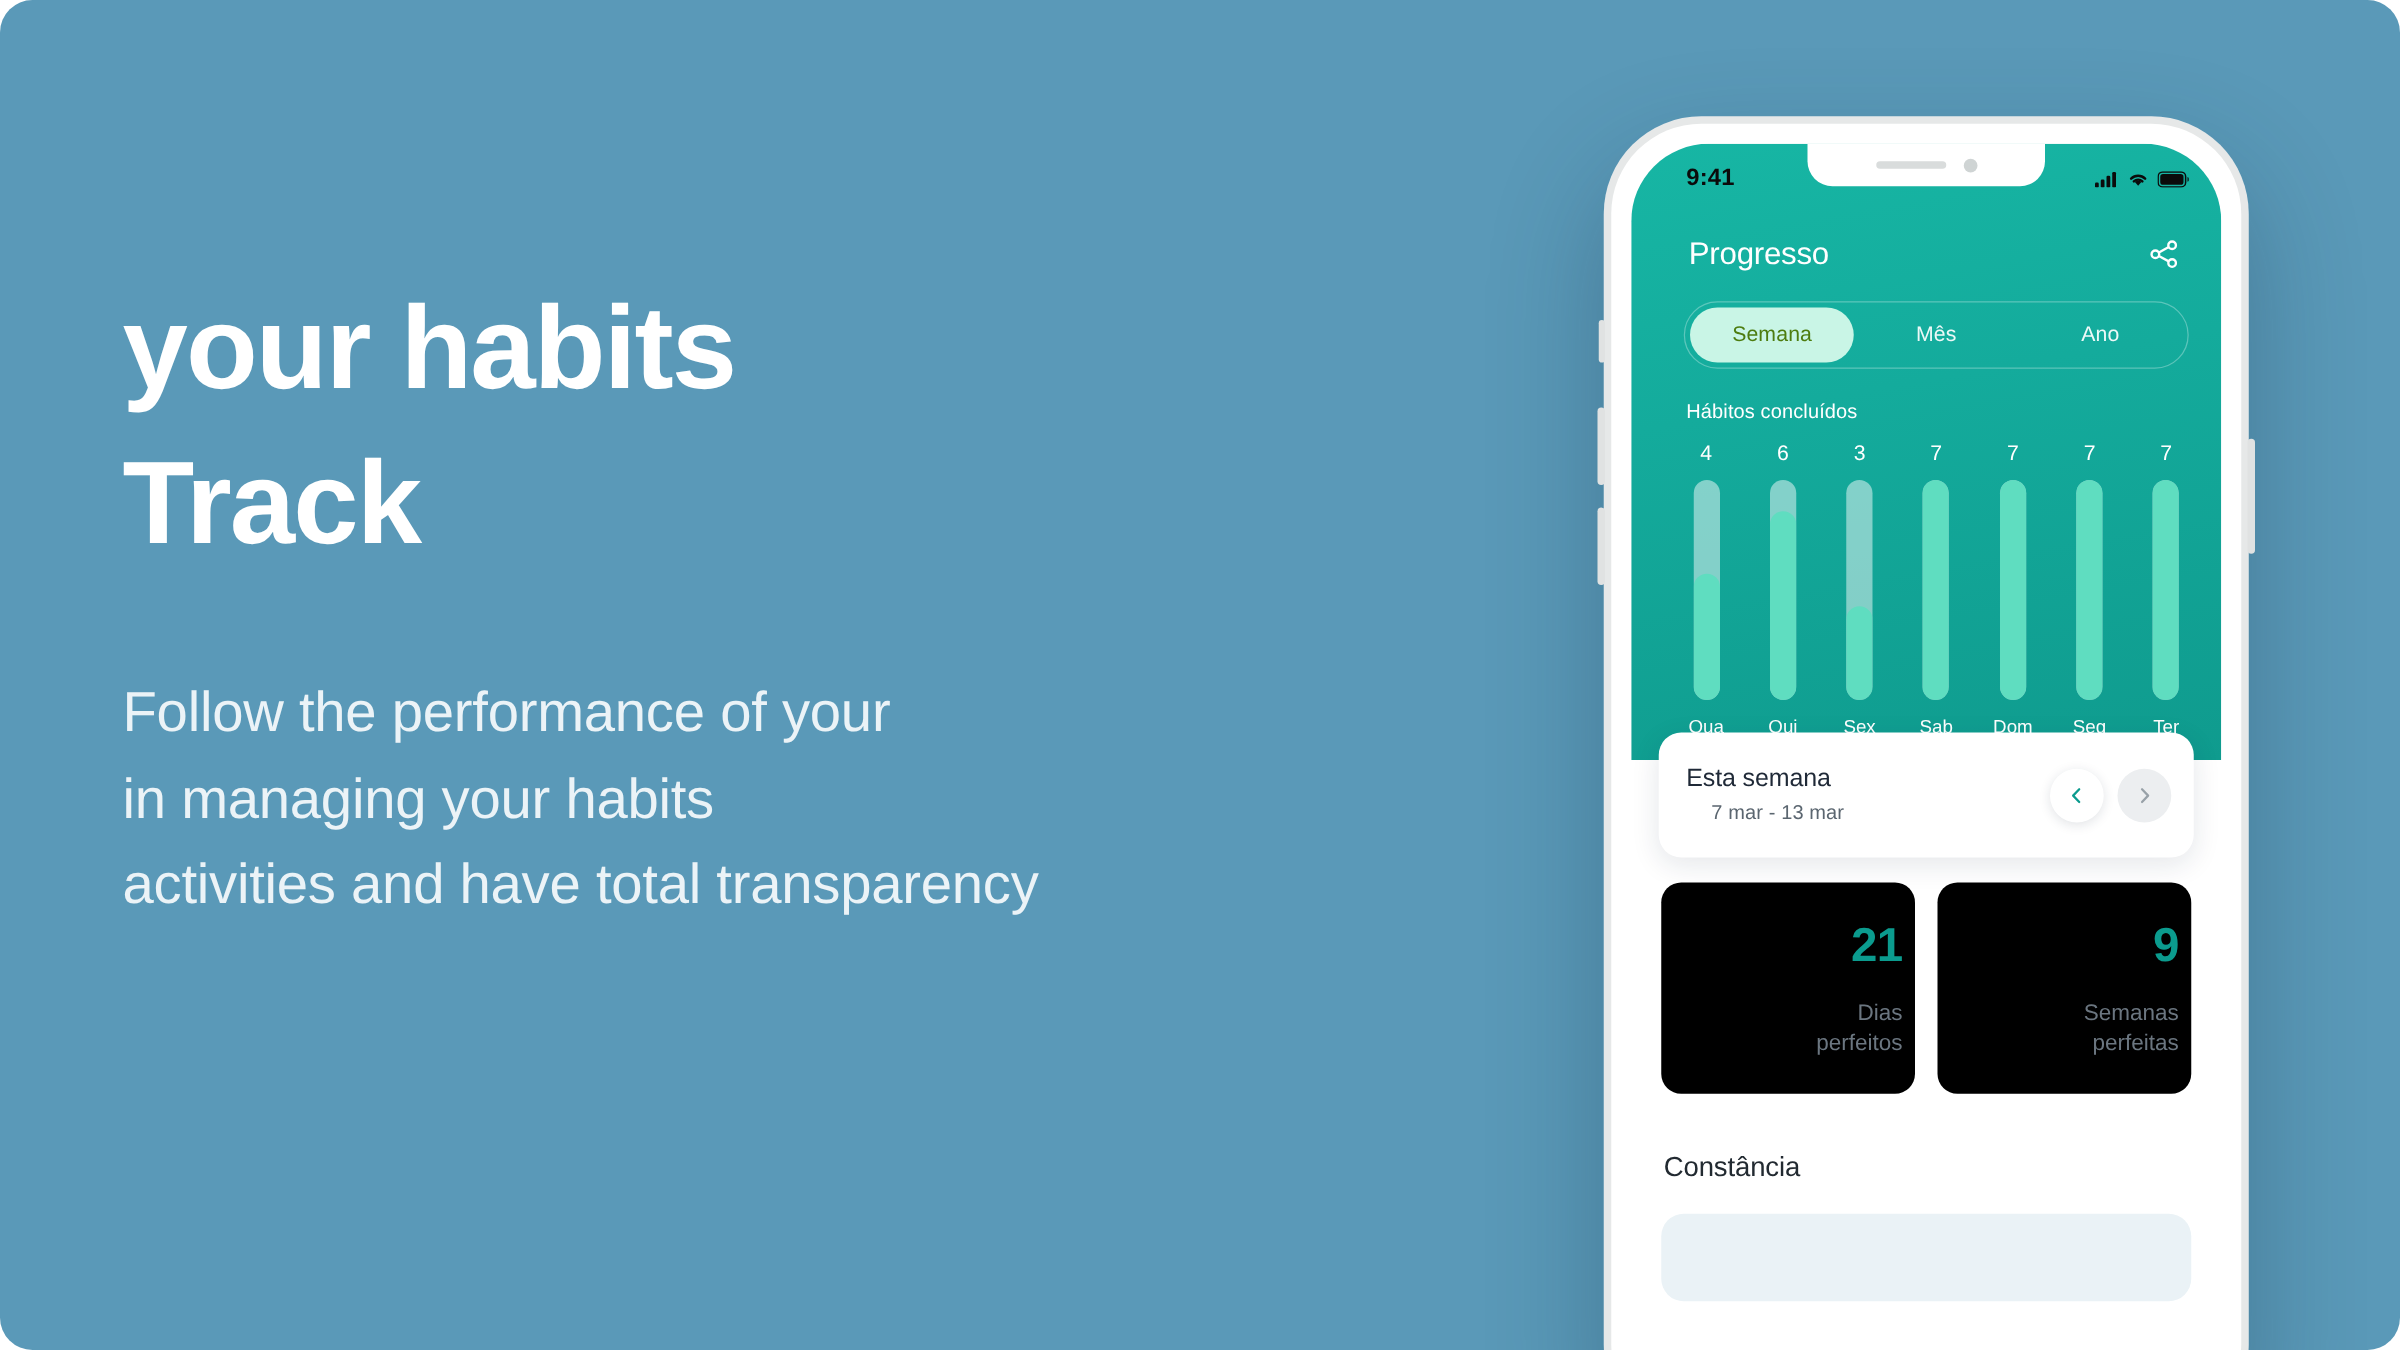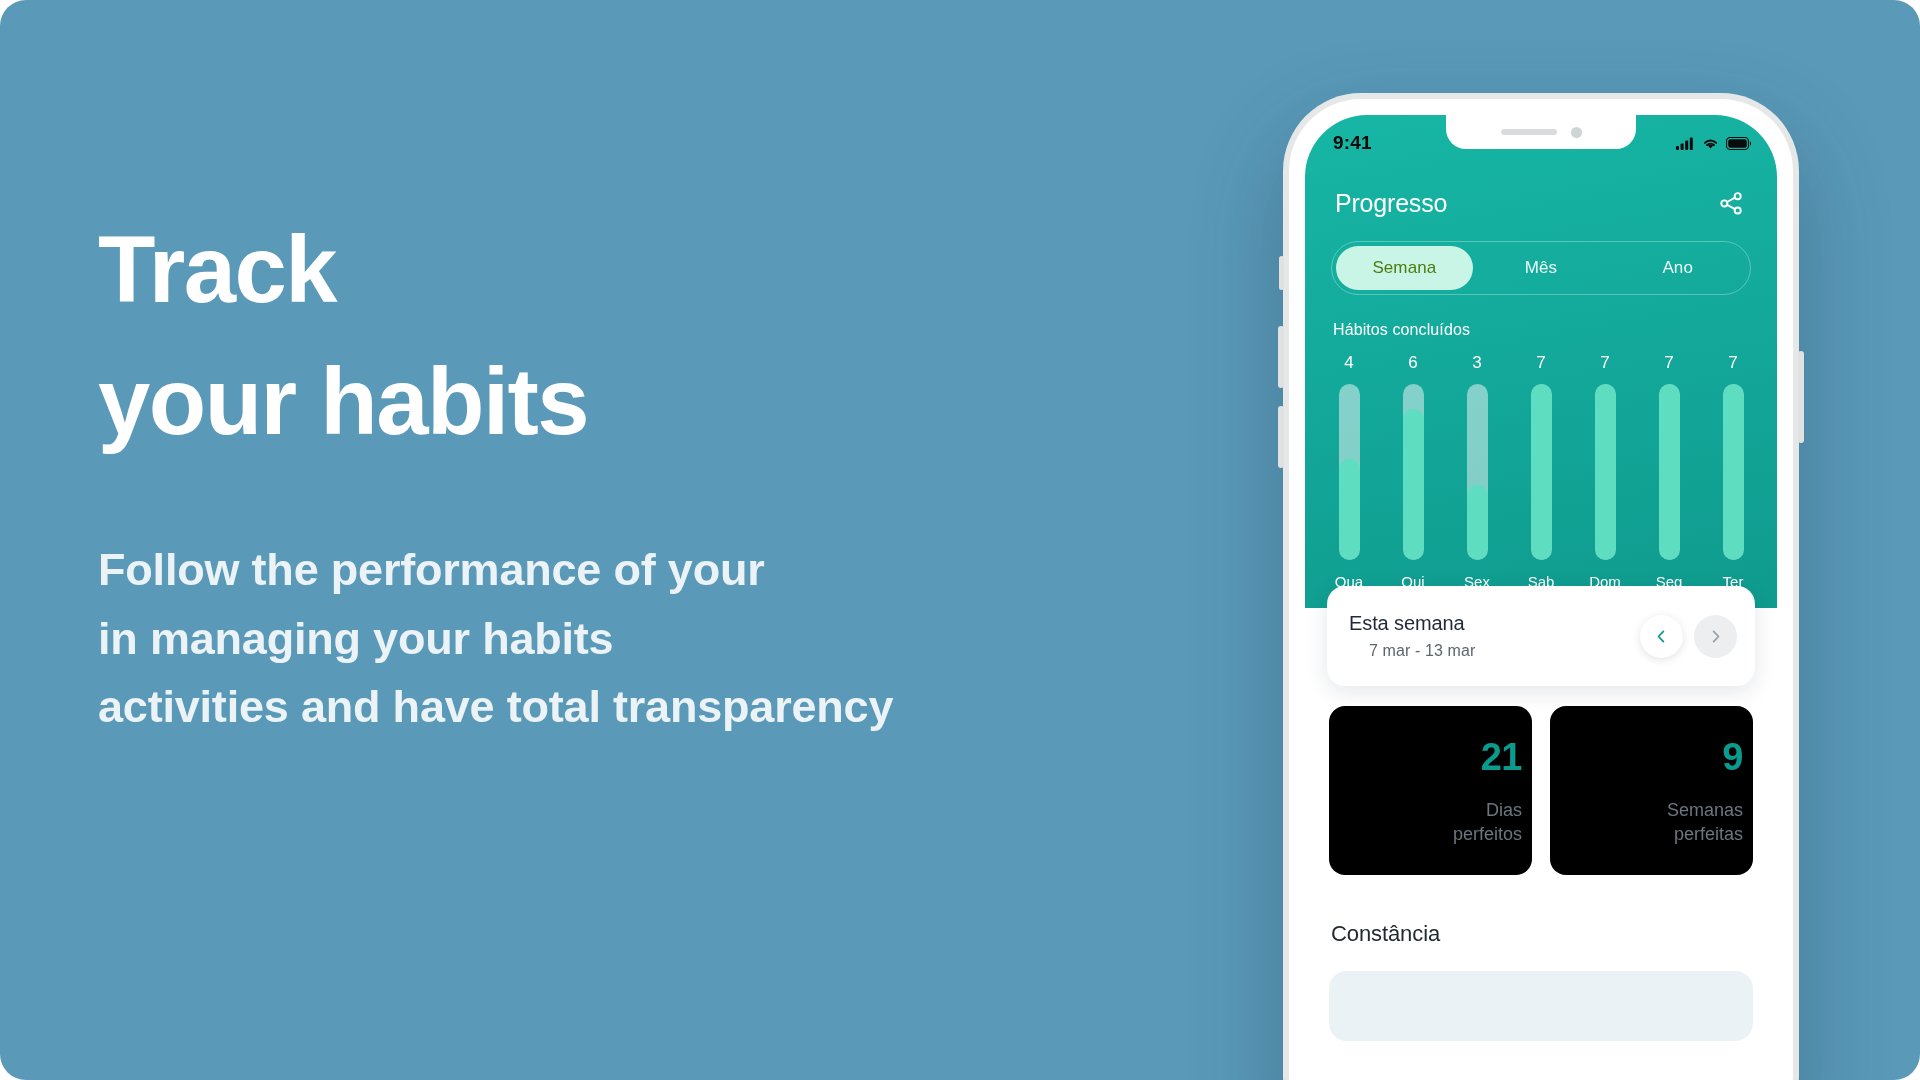--- a/index.html
+++ b/index.html
@@ -34,21 +34,21 @@
   }
   .headline .ln { display: block; }
   .headline .ln2 { margin-top: 8px; }
 
   .subcopy {
     margin-top: 72px;
     color: rgba(255,255,255,0.88);
     font-size: 45px;
     line-height: 1.52;
     letter-spacing: -0.2px;
-    font-weight: bold;
+    font-weight: normal;
   }
   .subcopy .sln { display: block; }
 
   
   .phone-wrap {
     position: absolute;
     left: 1283px;
     top: 93px;
     width: 516px;
     height: 1060px;
@@ -87,20 +87,21 @@
   .btn-mute  { left: -4px; top: 163px;  width: 5px; height: 34px; }
   .btn-volup { left: -5px; top: 233px;  width: 6px; height: 62px; }
   .btn-voldn { left: -5px; top: 313px;  width: 6px; height: 62px; }
   .btn-power { right: -5px; top: 258px; width: 6px; height: 92px; }
 
   
   .teal {
     position: relative;
     background: linear-gradient(170deg, #17b6a4 0%, #14ab9c 40%, #0f9b8e 100%);
     padding-bottom: 8px;
+    padding-left: 16px;
   }
   .notch {
     position: absolute;
     top: 0; left: 50%;
     transform: translateX(-50%);
     width: 190px; height: 34px;
     background: #ffffff;
     border-bottom-left-radius: 20px;
     border-bottom-right-radius: 20px;
     z-index: 5;
@@ -320,22 +321,22 @@
     border-radius: 18px;
   }
 </style>
 </head>
 <body>
 
 <div id="stage">
 
   <div class="copy">
     <div class="headline">
+      <span class="ln ln2">your habits</span>
       <span class="ln">Track</span>
-      <span class="ln ln2">your habits</span>
     </div>
     <div class="subcopy">
       <span class="sln">Follow the performance of your</span>
       <span class="sln">in managing your habits</span>
       <span class="sln">activities and have total transparency</span>
     </div>
   </div>
 
   <div class="phone-wrap">
     <div class="phone-shadow"></div>

